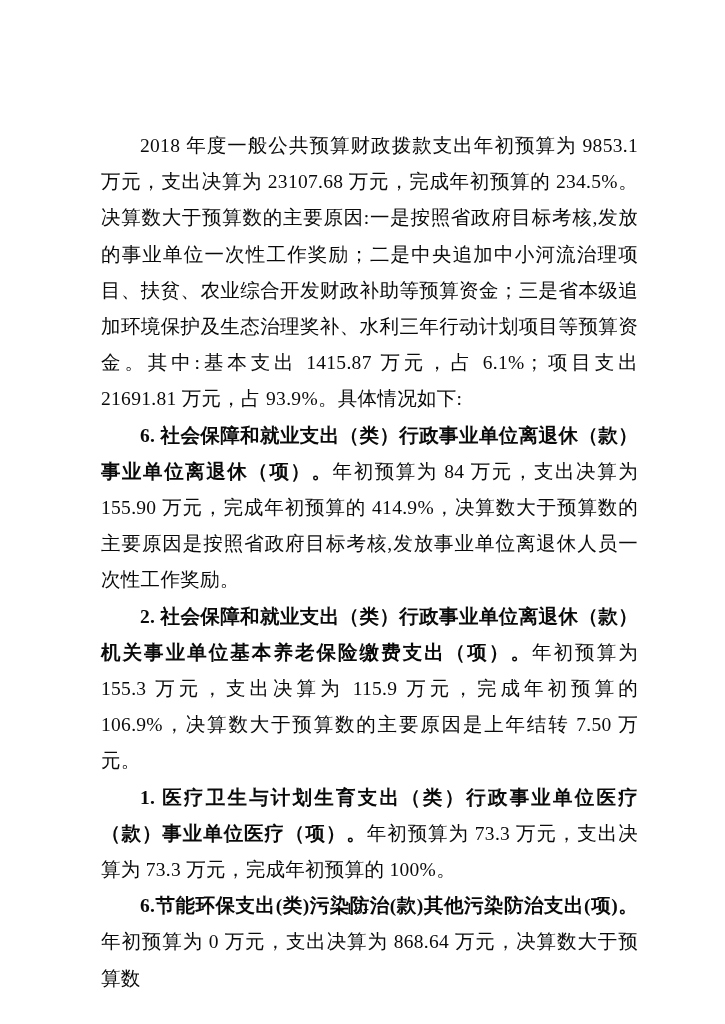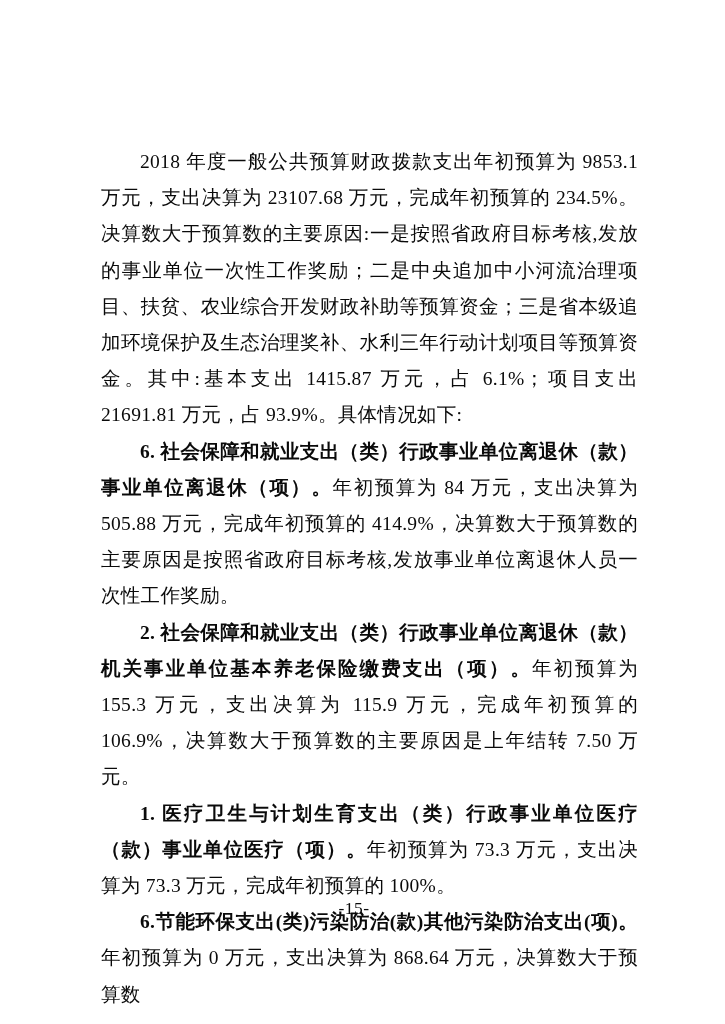--- a/index.html
+++ b/index.html
@@ -13,21 +13,21 @@
   }
   .page {
     position: relative;
     width: 725px;
     height: 1024px;
     background: #ffffff;
   }
   .content {
     position: absolute;
     left: 101px;
-    top: 144px;
+    top: 128px;
     width: 537px;
     font-size: 19.5px;
     line-height: 36.2px;
     text-align: justify;
     letter-spacing: 0.3px;
   }
   .para {
     text-indent: 2em;
     margin: 0;
   }
@@ -43,19 +43,19 @@
     font-size: 17.5px;
     letter-spacing: 0.5px;
   }
 </style>
 </head>
 <body>
 
 <div class="page">
   <div class="content">
     <p class="para"><span class="lead"></span><span>2018 年度一般公共预算财政拨款支出年初预算为 9853.1 万元，支出决算为 23107.68 万元，完成年初预算的 234.5%。决算数大于预算数的主要原因:一是按照省政府目标考核,发放的事业单位一次性工作奖励；二是中央追加中小河流治理项目、扶贫、农业综合开发财政补助等预算资金；三是省本级追加环境保护及生态治理奖补、水利三年行动计划项目等预算资金。其中:基本支出 1415.87 万元，占 6.1%；项目支出 21691.81 万元，占 93.9%。具体情况如下:</span></p>
-    <p class="para"><span class="lead">6. 社会保障和就业支出（类）行政事业单位离退休（款）事业单位离退休（项）。</span><span>年初预算为 84 万元，支出决算为 505.88 万元，完成年初预算的 414.9%，决算数大于预算数的主要原因是按照省政府目标考核,发放事业单位离退休人员一次性工作奖励。</span></p>
+    <p class="para"><span class="lead">6. 社会保障和就业支出（类）行政事业单位离退休（款）事业单位离退休（项）。</span><span>年初预算为 84 万元，支出决算为 155.90 万元，完成年初预算的 414.9%，决算数大于预算数的主要原因是按照省政府目标考核,发放事业单位离退休人员一次性工作奖励。</span></p>
     <p class="para"><span class="lead">2. 社会保障和就业支出（类）行政事业单位离退休（款）机关事业单位基本养老保险缴费支出（项）。</span><span>年初预算为 155.3 万元，支出决算为 115.9 万元，完成年初预算的 106.9%，决算数大于预算数的主要原因是上年结转 7.50 万元。</span></p>
     <p class="para"><span class="lead">1. 医疗卫生与计划生育支出（类）行政事业单位医疗（款）事业单位医疗（项）。</span><span>年初预算为 73.3 万元，支出决算为 73.3 万元，完成年初预算的 100%。</span></p>
     <p class="para"><span class="lead">6.节能环保支出(类)污染防治(款)其他污染防治支出(项)。</span><span>年初预算为 0 万元，支出决算为 868.64 万元，决算数大于预算数</span></p>
   </div>
   <div class="page-footer">-15-</div>
 </div>
 
 </body></html>

